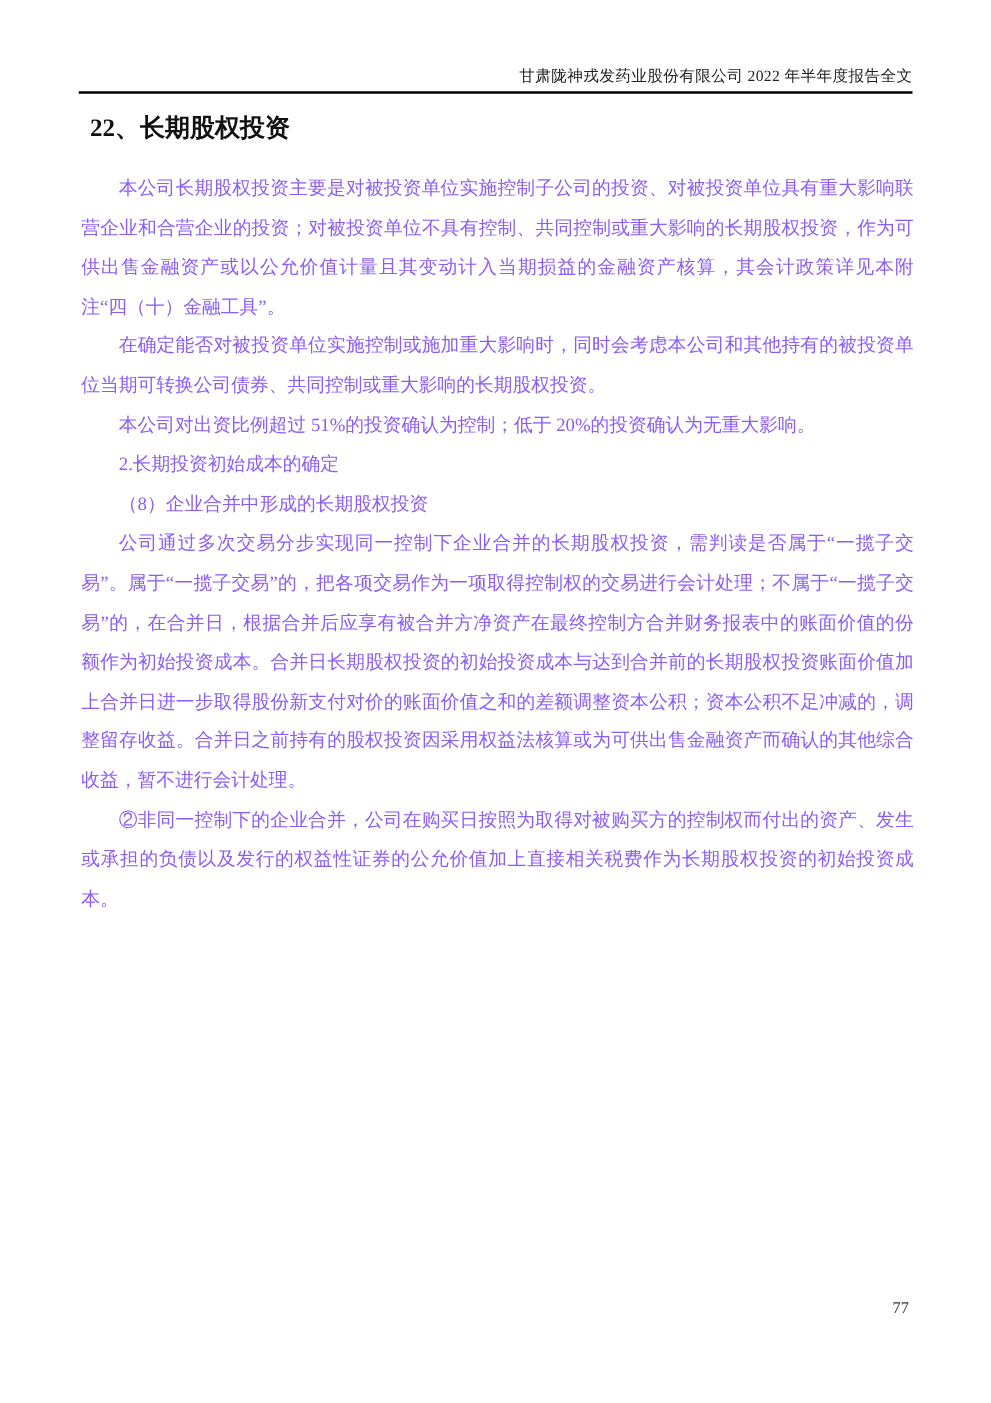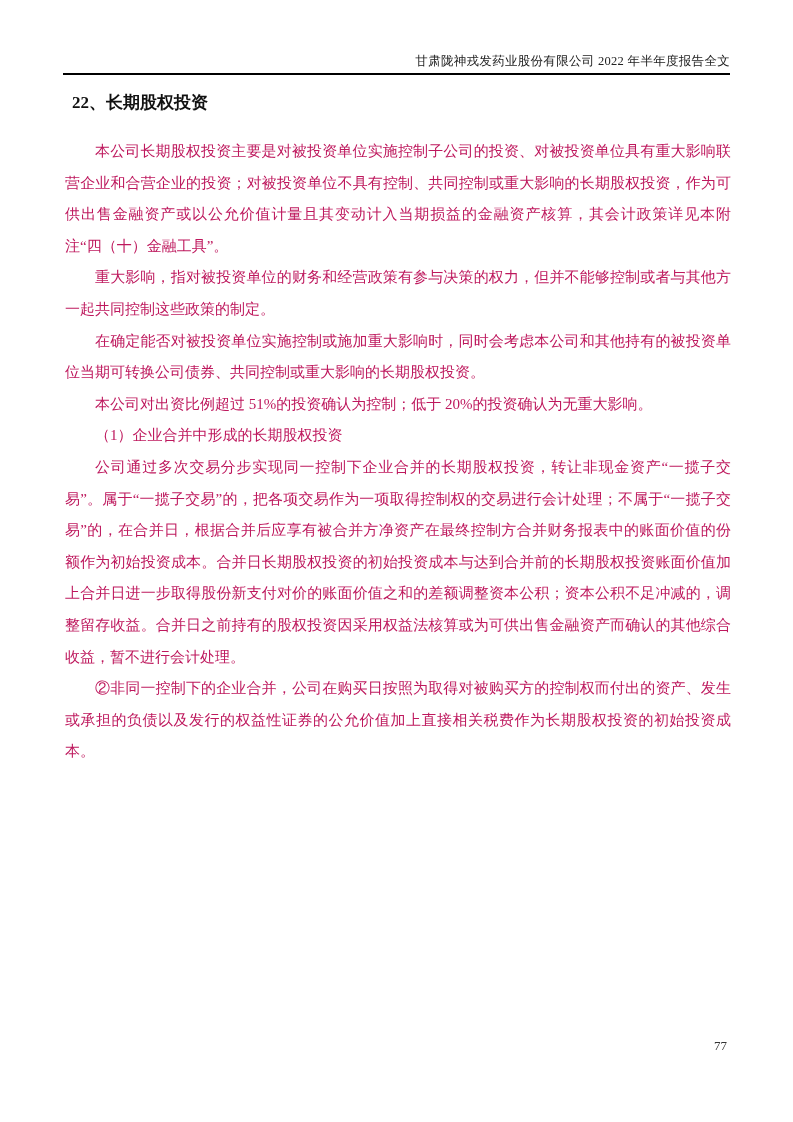--- a/index.html
+++ b/index.html
@@ -38,33 +38,33 @@
     height: 0;
     border-top: 2px solid #000000;
   }
   .content {
     position: absolute;
     top: 91px;
     left: 65px;
     width: 666px;
   }
   .section-title {
-    font-size: 17px;
+    font-size: 20px;
     font-weight: bold;
     line-height: 24px;
     margin-left: 7px;
     margin-bottom: 21px;
     color: #111111;
   }
   .body-text p {
     font-size: 15px;
     line-height: 31.6px;
     text-indent: 2em;
     text-align: justify;
-    color: #be185d;
+    color: #8b5cf6;
   }
   .page-number {
     position: absolute;
     top: 1038px;
     right: 66px;
     font-size: 13px;
     color: #333333;
   }
 </style>
 </head>
@@ -74,24 +74,24 @@
 
   <div class="page-header">甘肃陇神戎发药业股份有限公司 2022 年半年度报告全文</div>
 
   <div class="header-rule"></div>
 
   <div class="content">
     <div class="section-title">22、长期股权投资</div>
 
     <div class="body-text">
       <p>本公司长期股权投资主要是对被投资单位实施控制子公司的投资、对被投资单位具有重大影响联营企业和合营企业的投资；对被投资单位不具有控制、共同控制或重大影响的长期股权投资，作为可供出售金融资产或以公允价值计量且其变动计入当期损益的金融资产核算，其会计政策详见本附注“四（十）金融工具”。</p>
-      <p>重大影响，指对被投资单位的财务和经营政策有参与决策的权力，但并不能够控制或者与其他方一起共同控制这些政策的制定。</p>
       <p>在确定能否对被投资单位实施控制或施加重大影响时，同时会考虑本公司和其他持有的被投资单位当期可转换公司债券、共同控制或重大影响的长期股权投资。</p>
       <p>本公司对出资比例超过 51%的投资确认为控制；低于 20%的投资确认为无重大影响。</p>
-      <p>（1）企业合并中形成的长期股权投资</p>
-      <p>公司通过多次交易分步实现同一控制下企业合并的长期股权投资，转让非现金资产“一揽子交易”。属于“一揽子交易”的，把各项交易作为一项取得控制权的交易进行会计处理；不属于“一揽子交易”的，在合并日，根据合并后应享有被合并方净资产在最终控制方合并财务报表中的账面价值的份额作为初始投资成本。合并日长期股权投资的初始投资成本与达到合并前的长期股权投资账面价值加上合并日进一步取得股份新支付对价的账面价值之和的差额调整资本公积；资本公积不足冲减的，调整留存收益。合并日之前持有的股权投资因采用权益法核算或为可供出售金融资产而确认的其他综合收益，暂不进行会计处理。</p>
+      <p>2.长期投资初始成本的确定</p>
+      <p>（8）企业合并中形成的长期股权投资</p>
+      <p>公司通过多次交易分步实现同一控制下企业合并的长期股权投资，需判读是否属于“一揽子交易”。属于“一揽子交易”的，把各项交易作为一项取得控制权的交易进行会计处理；不属于“一揽子交易”的，在合并日，根据合并后应享有被合并方净资产在最终控制方合并财务报表中的账面价值的份额作为初始投资成本。合并日长期股权投资的初始投资成本与达到合并前的长期股权投资账面价值加上合并日进一步取得股份新支付对价的账面价值之和的差额调整资本公积；资本公积不足冲减的，调整留存收益。合并日之前持有的股权投资因采用权益法核算或为可供出售金融资产而确认的其他综合收益，暂不进行会计处理。</p>
       <p>②非同一控制下的企业合并，公司在购买日按照为取得对被购买方的控制权而付出的资产、发生或承担的负债以及发行的权益性证券的公允价值加上直接相关税费作为长期股权投资的初始投资成本。</p>
     </div>
   </div>
 
   <div class="page-number">77</div>
 
 </div>
 
 </body></html>

